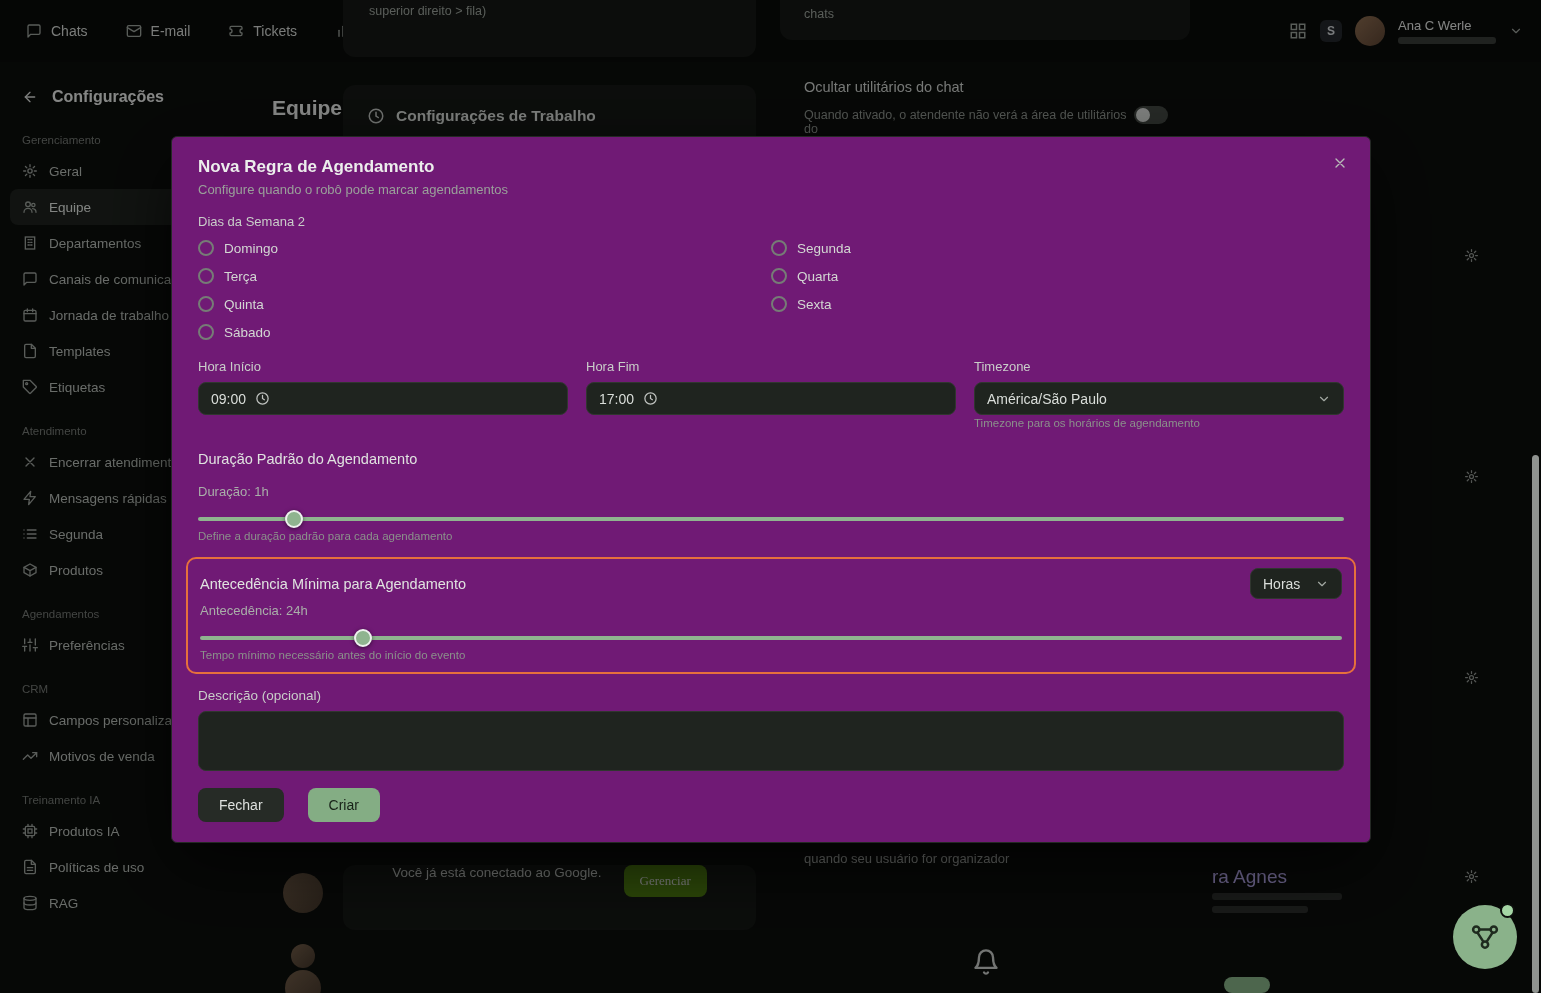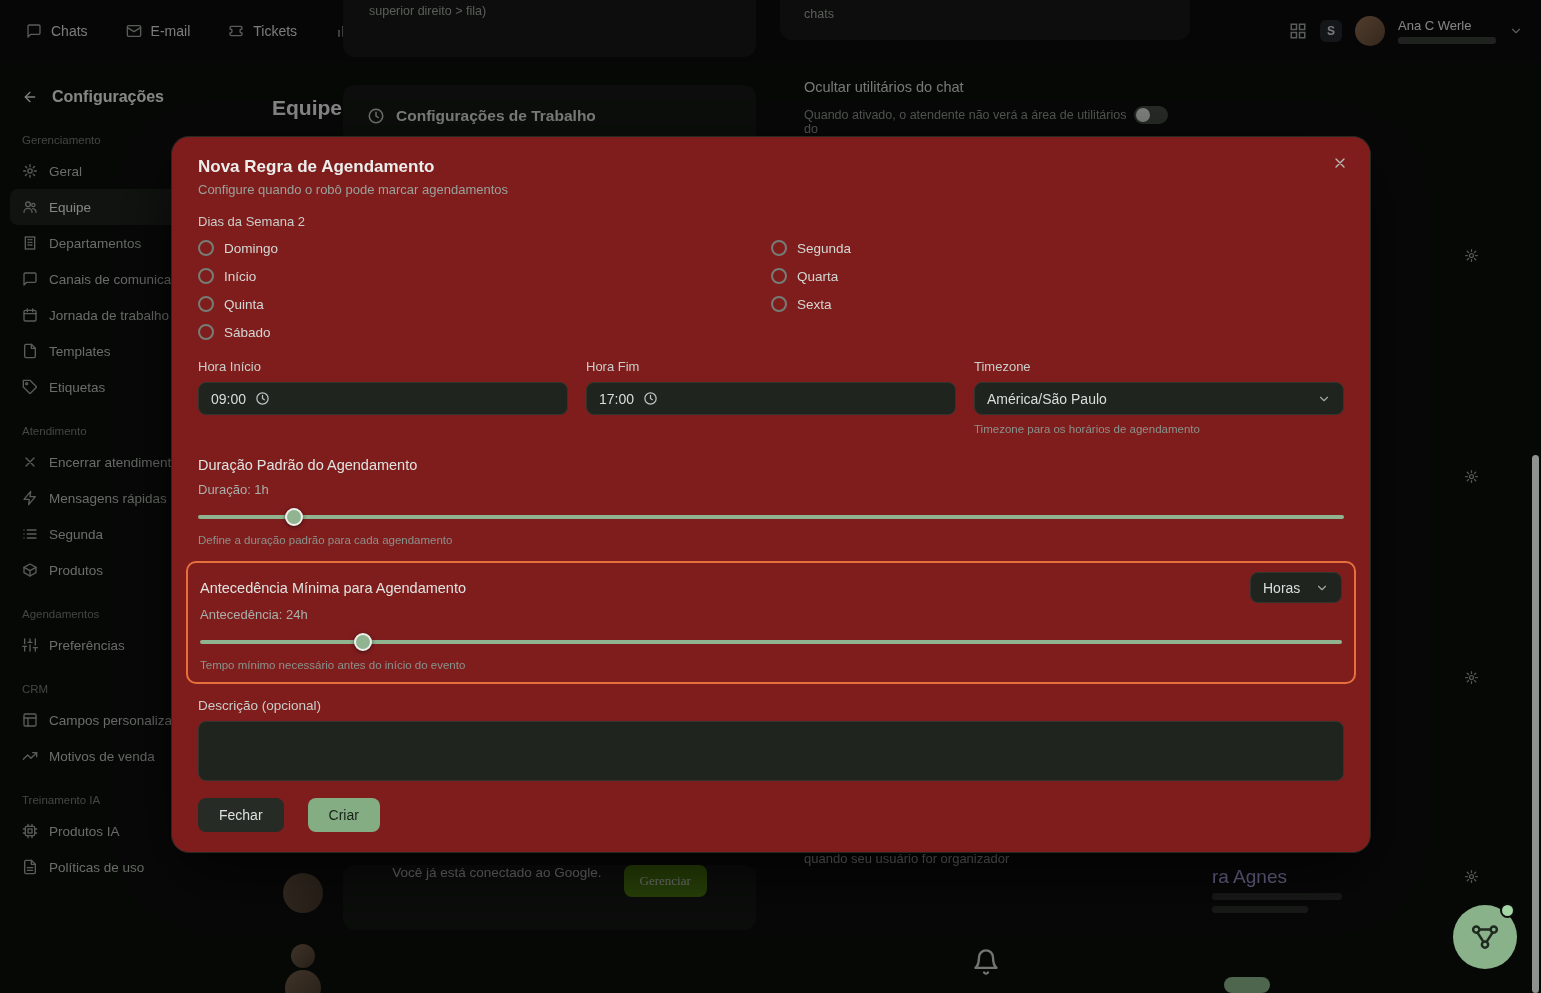--- a/index.html
+++ b/index.html
@@ -51,40 +51,40 @@
   .overlay{position:fixed;inset:0;background:rgba(0,0,0,0.42);z-index:5}
 
   
   .scrollbar{position:fixed;left:1532px;top:455px;width:7px;height:538px;border-radius:4px;background:#8f938f;z-index:6}
   .fab{position:fixed;left:1453px;top:905px;width:64px;height:64px;border-radius:50%;background:#8ab28a;
     z-index:6;display:flex;align-items:center;justify-content:center;color:#1e2a1e;cursor:pointer}
   .fab-badge{position:absolute;right:2px;top:-2px;width:15px;height:15px;border-radius:50%;
     background:#a5d6a5;border:2px solid #0c0e0c}
 
   
-  .modal{position:fixed;left:171px;top:136px;width:1200px;background:#7f1d1d;border:1px solid #242924;
-    border-radius:18px;z-index:10;padding:20px 26px 20px;box-shadow:0 24px 70px rgba(0,0,0,.65)}
+  .modal{position:fixed;left:171px;top:136px;width:1200px;background:#701a75;border:1px solid #242924;
+    border-radius:6px;z-index:10;padding:20px 26px 20px;box-shadow:0 24px 70px rgba(0,0,0,.65)}
   .mclose{position:absolute;right:20px;top:16px;background:none;border:none;color:#b8bcb8;cursor:pointer;
     width:20px;height:20px;padding:2px}
   .mtitle{font-size:17px;font-weight:700;color:#eceeec}
   .msub{margin-top:5px;font-size:13px;color:#9aa09a}
   .dayslabel{margin-top:17px;font-size:13px;color:#c9cdc9}
   .daysgrid{display:grid;grid-template-columns:1fr 1fr;margin-top:5px}
   .day{display:flex;align-items:center;gap:10px;height:28px;font-size:13.5px;color:#d3d7d3;cursor:pointer}
   .dcirc{width:16px;height:16px;border-radius:50%;border:2px solid #767c76}
   .fieldrow{display:grid;grid-template-columns:1fr 1fr 1fr;gap:18px;margin-top:13px}
   .flabel{font-size:13px;color:#c9cdc9;margin-bottom:8px}
   .fbox{height:33px;background:#1f241f;border:1px solid #30362f;border-radius:8px;display:flex;
     align-items:center;padding:0 12px;font-size:14px;color:#dadeda;cursor:pointer}
   .fbox.select{justify-content:space-between}
   .timeval{margin-right:9px}
-  .helper{font-size:11.5px;color:#8b918b;margin-top:8px}
+  .helper{font-size:11.5px;color:#8b918b;margin-top:2px}
   .sec-title{font-size:14.5px;color:#e0e3e0}
   .mt22{margin-top:22px}
-  .valuelabel{margin-top:9px;font-size:13px;color:#a9afa9}
+  .valuelabel{margin-top:17px;font-size:13px;color:#a9afa9}
   .slider{position:relative;height:18px;margin-top:11px;cursor:pointer}
   .slider .track{position:absolute;left:0;right:0;top:7px;height:4px;border-radius:2px;background:#8fb48f}
   .slider .thumb{position:absolute;top:0;width:18px;height:18px;border-radius:50%;background:#8fb48f;
     border:2.5px solid #eef1ee;box-shadow:0 1px 4px rgba(0,0,0,.5)}
   .obox{margin:15px -12px 0;border:2px solid #e6703c;border-radius:10px;padding:9px 12px 11px}
   .obox-head{display:flex;align-items:center;justify-content:space-between}
   .unit{width:92px;height:31px}
   .desc-label{margin-top:14px;font-size:13.5px;color:#c9cdc9}
   .mtextarea{display:block;width:100%;height:60px;margin-top:8px;background:#1f241f;border:1px solid #30362f;
     border-radius:8px;resize:none;outline:none;color:#dadeda;font-family:inherit;font-size:13px;padding:8px 12px}
@@ -311,20 +311,30 @@
   </div>
   <div class="sitem">
     <span class="icon i16">
         <svg viewBox="0 0 24 24" fill="none" stroke="currentColor" stroke-width="2" stroke-linecap="round" stroke-linejoin="round">
           <path d="M14 2H6a2 2 0 0 0-2 2v16a2 2 0 0 0 2 2h12a2 2 0 0 0 2-2V8z"></path>
           <path d="M14 2v6h6M8 13h8M8 17h8"></path>
         </svg>
       </span>
     <span class="lbl">Políticas de uso</span>
   </div>
+  <div class="sitem">
+    <span class="icon i16">
+        <svg viewBox="0 0 24 24" fill="none" stroke="currentColor" stroke-width="2" stroke-linecap="round">
+          <ellipse cx="12" cy="5" rx="9" ry="3"></ellipse>
+          <path d="M3 5v14c0 1.7 4 3 9 3s9-1.3 9-3V5"></path>
+          <path d="M3 12c0 1.7 4 3 9 3s9-1.3 9-3"></path>
+        </svg>
+      </span>
+    <span class="lbl">RAG</span>
+  </div>
 </aside>
 
 <div class="bg-el pgtitle" style="left:272px;top:96px">Equipe</div>
 
 <div class="bg-el card" style="left:343px;top:-32px;width:413px;height:89px">
   <div class="smalltext" style="padding:36px 0 0 26px">superior direito &gt; fila)</div>
 </div>
 
 <div class="bg-el card" style="left:343px;top:85px;width:413px;height:700px;padding:22px 24px">
   <div class="cardhead">
@@ -424,21 +434,21 @@
     <div class="day">
         <span class="dcirc"></span>
         <span>Domingo</span>
       </div>
     <div class="day">
         <span class="dcirc"></span>
         <span>Segunda</span>
       </div>
     <div class="day">
         <span class="dcirc"></span>
-        <span>Início</span>
+        <span>Terça</span>
       </div>
     <div class="day">
         <span class="dcirc"></span>
         <span>Quarta</span>
       </div>
     <div class="day">
         <span class="dcirc"></span>
         <span>Quinta</span>
       </div>
     <div class="day">

